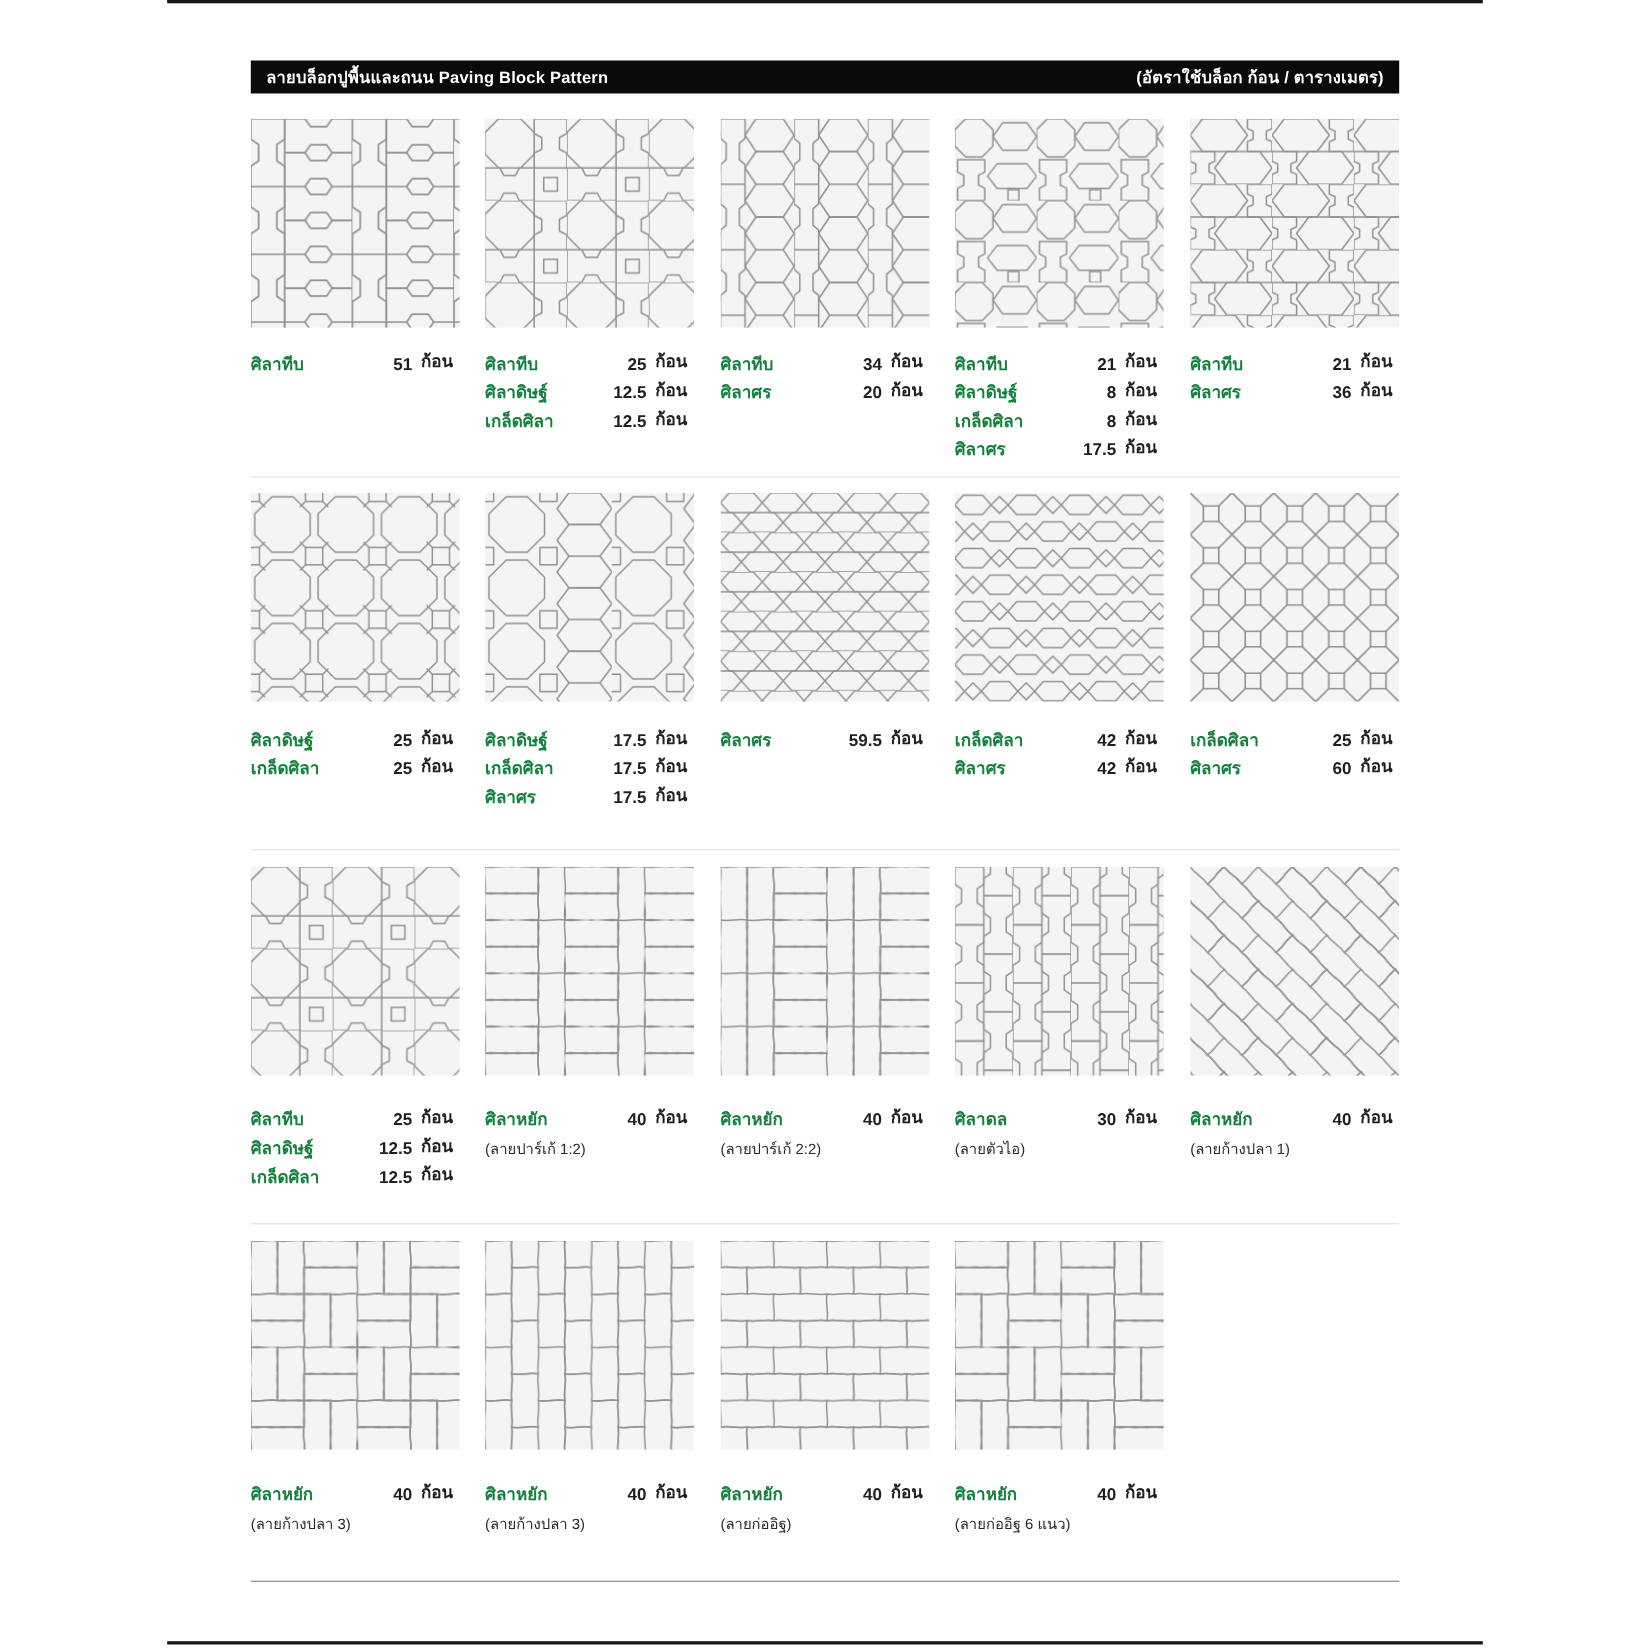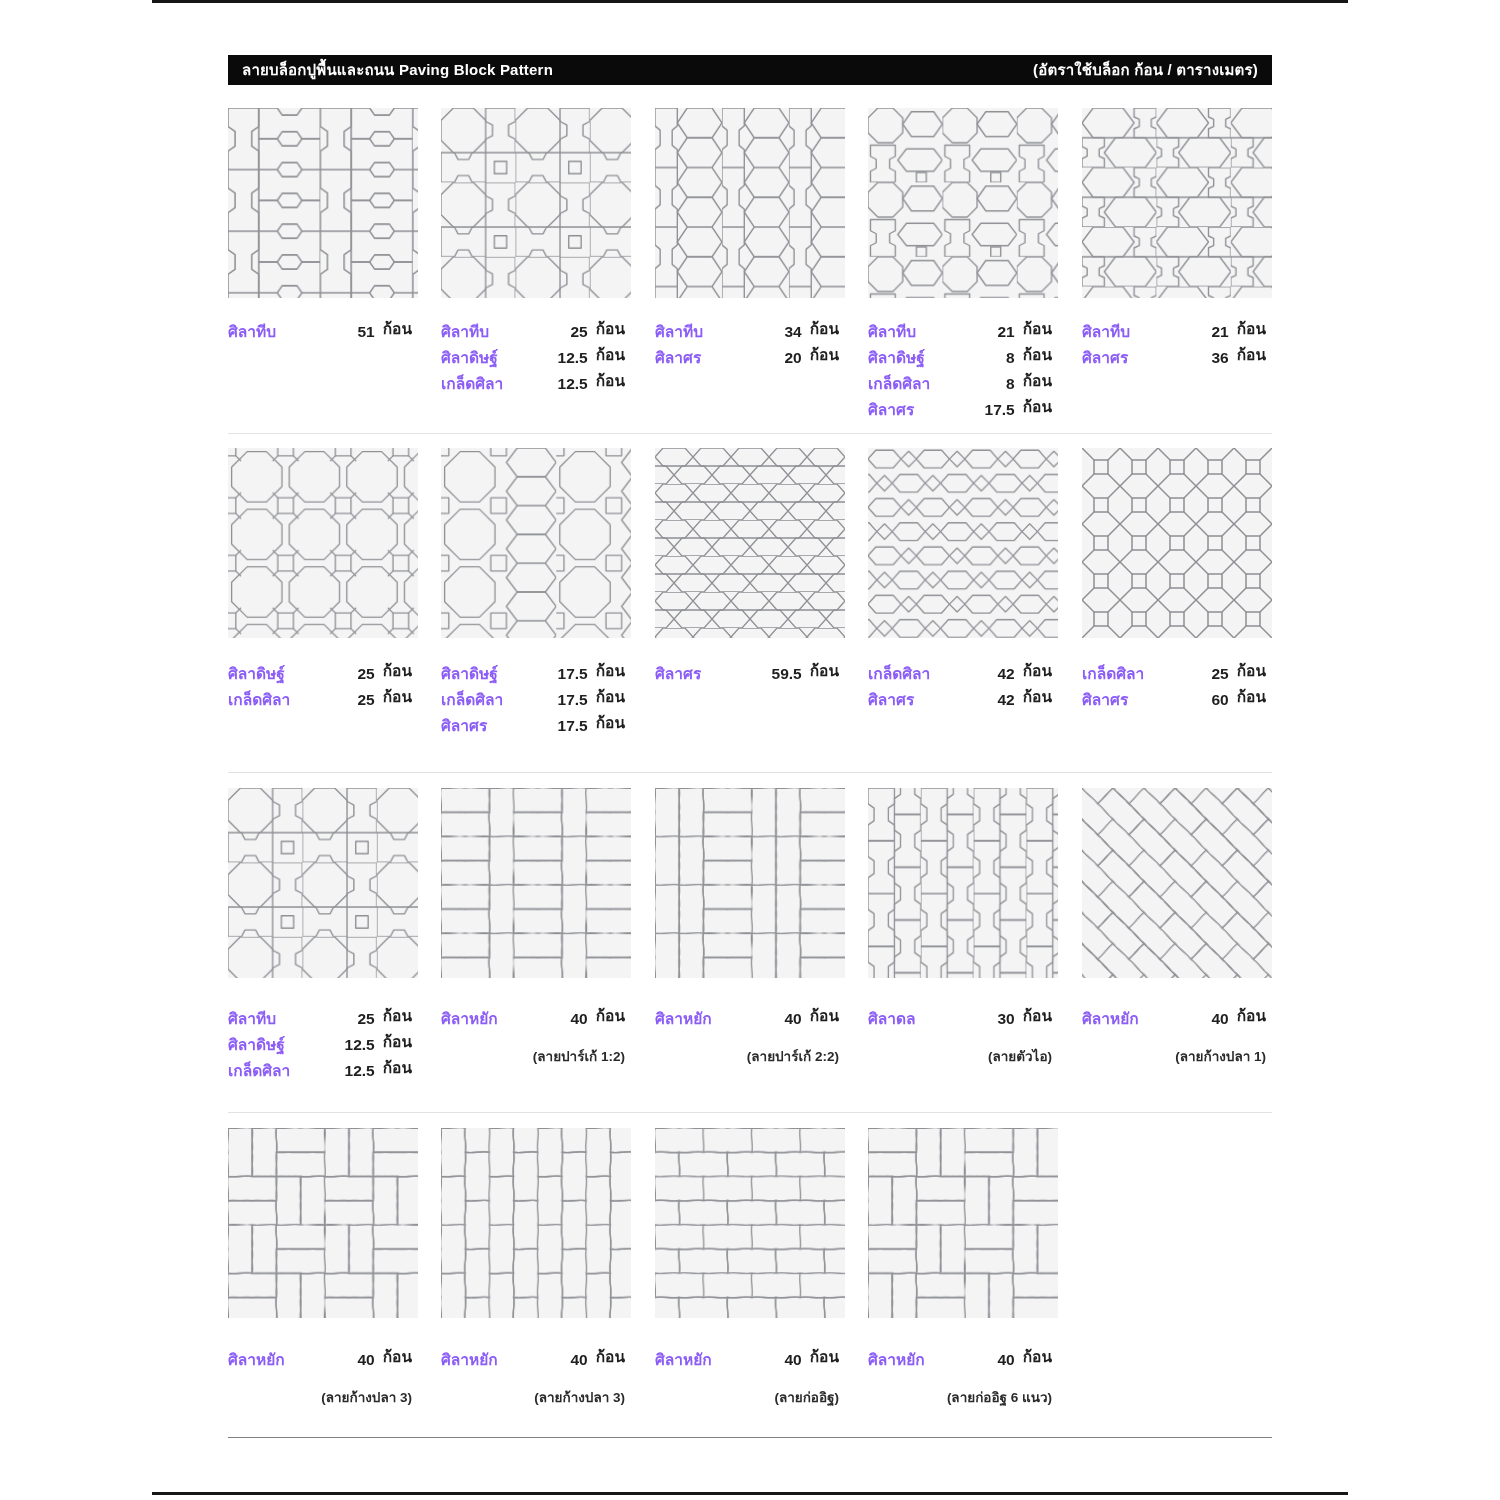--- a/index.html
+++ b/index.html
@@ -7,24 +7,24 @@
   #page{position:relative;width:1500px;height:1500px;background:#ffffff;overflow:hidden;}
   .edge-line{position:absolute;left:152px;width:1196px;height:3px;background:#161616;}
   #header-bar{position:absolute;left:228px;top:55px;width:1044px;height:30px;background:#0a0a0a;
     display:flex;align-items:center;justify-content:space-between;box-sizing:border-box;padding:0 14px;}
   #header-bar .htxt{color:#ffffff;font-size:15px;font-weight:600;letter-spacing:.2px;white-space:nowrap;}
   .divider{position:absolute;left:228px;width:1044px;height:1px;background:#e2e2e2;}
   .cell{position:absolute;width:190px;}
   .swatch{position:absolute;left:0;top:0;width:190px;height:190px;}
   .label{position:absolute;left:0;width:184px;}
   .lrow{display:flex;justify-content:space-between;align-items:baseline;height:26px;}
-  .nm{font-size:15.5px;font-weight:700;color:#8b5cf6;white-space:nowrap;}
+  .nm{font-size:15.5px;font-weight:700;color:#15803d;white-space:nowrap;}
   .ct{display:flex;gap:8px;align-items:flex-end;}
   .qty,.unit{font-size:15.5px;font-weight:700;color:#1f1f1f;white-space:nowrap;}
-  .sub{font-size:13.5px;font-weight:700;color:#2a2a2a;margin-top:16px;white-space:nowrap;text-align:right;}
+  .sub{font-size:13.5px;font-weight:400;color:#2a2a2a;margin-top:4px;white-space:nowrap;}
   #footer-rule{position:absolute;left:228px;top:1437px;width:1044px;height:1px;background:#808080;}
   #footer-note{position:absolute;left:228px;top:1448px;width:1044px;font-size:13.5px;color:#1f1f1f;}
 </style>
 </head>
 <body>
 
 <div id="page">
   <div class="edge-line" style="top:0px"></div>
   <div class="edge-line" style="top:1492px"></div>
 

